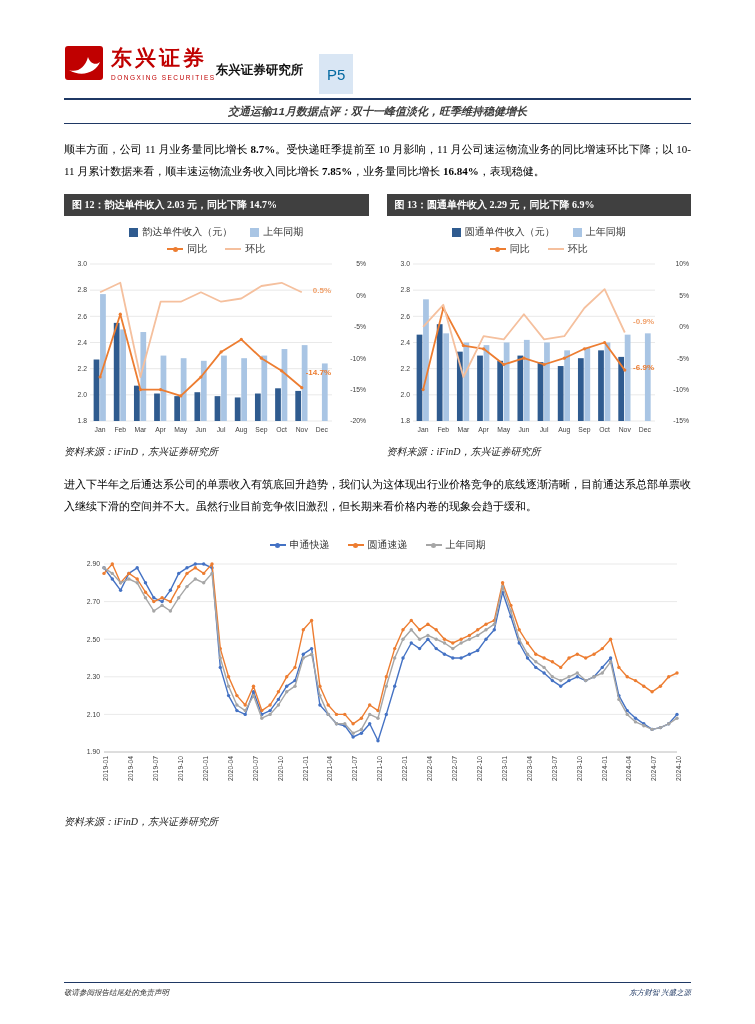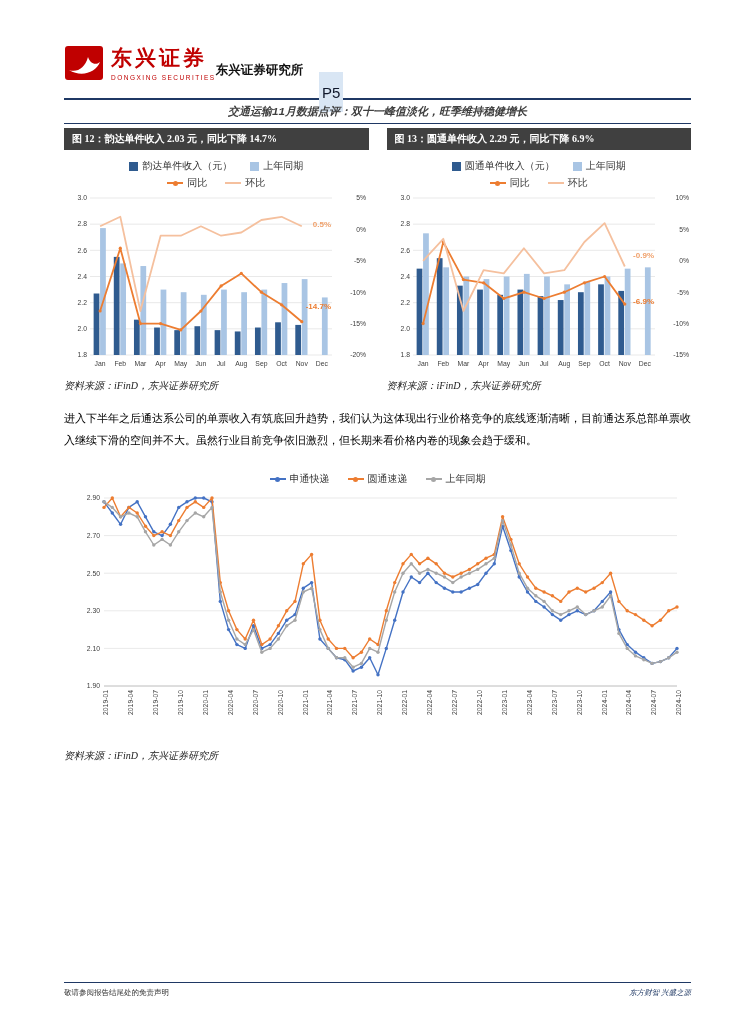--- a/index.html
+++ b/index.html
@@ -7,21 +7,21 @@
   body{width:755px;height:1024px;font-family:"Liberation Sans",sans-serif;color:#000}
   .page{width:755px;height:1024px;padding:44px 64px 0;position:relative;background:#fff}
   
   .hdr{display:flex;align-items:flex-start;height:54px}
   .brand{display:flex;gap:7px;align-items:center}
   .logo{width:40px;height:36px}
   .brand-cn{color:#C00000;font-size:21px;font-weight:bold;letter-spacing:3px;font-family:"Liberation Serif",serif}
   .brand-en{color:#C00000;font-size:6.5px;letter-spacing:1.5px;margin-top:2px}
   .hdr-right{display:flex;align-items:flex-start;gap:16px}
   .report-type{font-size:12.5px;font-weight:bold;color:#111;font-family:"Liberation Serif",serif;margin-top:18px}
-  .badge{width:24px;height:40px;background:#D9E6F4;color:#0f172a;font-size:15px;display:flex;align-items:center;justify-content:center;margin-top:28px}
+  .badge{width:34px;height:40px;background:#D9E6F4;color:#0369a1;font-size:15px;display:flex;align-items:center;justify-content:center;margin-top:10px}
   .rule{height:2px;background:#1F3864}
   .rule.thin{height:1.4px}
   .subtitle{font-size:11px;color:#3f3f3f;text-align:center;padding:4px 0;font-style:italic;font-weight:bold;font-family:Liberation Mono, monospace}
   
   .body-text{font-family:"Liberation Serif",serif;font-size:11px;line-height:1.95;text-align:justify;margin:15px 0 12px}
   .bold{font-weight:bold}
   
   .fig-row{display:flex;gap:18px;margin-top:4px}
   .fig{flex:1;min-width:0}
   .fig-wide{margin-top:4px}
@@ -32,21 +32,21 @@
   .sw-rect{width:9px;height:9px;display:inline-block}
   .sw-line{width:16px;height:2px;position:relative;display:inline-block}
   .sw-line i{position:absolute;width:5px;height:5px;border-radius:50%;left:5.5px;top:-1.5px}
   .source{font-size:10px;font-style:italic;color:#222;margin-top:9px;font-family:"Liberation Serif",serif}
   .tk{font-size:6.8px;fill:#404040}
   .ann{font-size:8px;font-weight:bold}
   svg{display:block}
   
   .footer{position:absolute;left:64px;right:64px;bottom:26px}
   .footer-row{display:flex;justify-content:space-between;padding-top:5px;font-size:7.5px}
-  .footer-left{color:#333;font-family:"Liberation Serif",serif}
+  .footer-left{font-style:italic;color:#333;font-family:"Liberation Serif",serif}
   .footer-right{color:#1F3864;font-style:italic;font-family:"Liberation Serif",serif}
 </style>
 </head>
 <body>
 
 <div class="page">
 
   <header class="hdr">
     <div class="brand">
       <svg class="logo" viewBox="0 0 40 36">
@@ -61,20 +61,21 @@
     <div class="hdr-right">
       <div class="report-type">东兴证券研究所</div>
       <div class="badge">P5</div>
     </div>
   </header>
 
   <div class="rule"></div>
   <div class="subtitle">交通运输11月数据点评：双十一峰值淡化，旺季维持稳健增长</div>
   <div class="rule thin"></div>
 
+  <p class="body-text"><span>顺丰方面，公司 11 月业务量同比增长 </span><span class="bold">8.7%</span><span>。受快递旺季提前至 10 月影响，11 月公司速运物流业务的同比增速环比下降；以 10-11 月累计数据来看，顺丰速运物流业务收入同比增长 </span><span class="bold">7.85%</span><span>，业务量同比增长 </span><span class="bold">16.84%</span><span>，表现稳健。</span></p>
 
   <div class="fig-row">
     <figure class="fig">
       <figcaption class="fig-title">图 12：韵达单件收入 2.03 元，同比下降 14.7%</figcaption>
       <div class="legend" id="legend12">
           <div class="legend-row">
             <span class="leg-item">
               <span class="sw-rect" style="background: rgb(47, 91, 143);"></span>
               <span>韵达单件收入（元）</span>
             </span>

